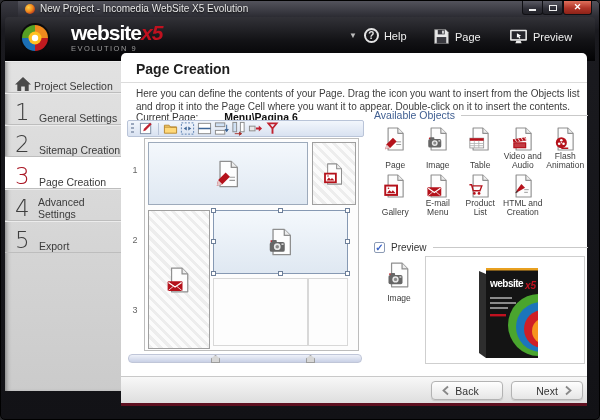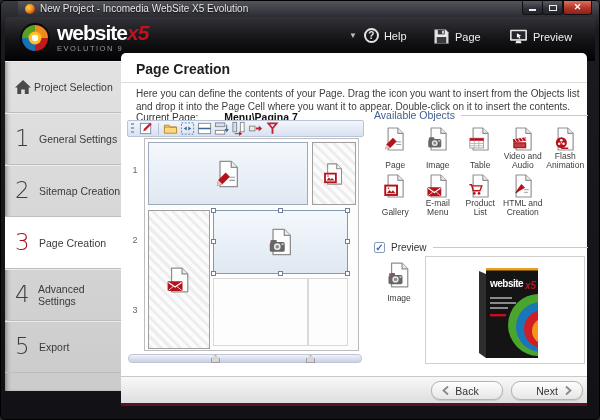--- a/index.html
+++ b/index.html
@@ -20,37 +20,37 @@
   .winbtn.max{right:36px;width:21px;}
   .winbtn.close{right:7px;width:29px;background:linear-gradient(180deg,#e0705c,#b03427 55%,#8c2218);}
   .glyph-min{width:7px;height:2px;background:#eee;margin-top:5px;}
   .glyph-max{width:8px;height:6px;border:1.5px solid #eee;}
   .glyph-close{color:#fff;font-size:9px;font-weight:bold;line-height:1;}
   
   .header{position:absolute;left:4px;top:16px;right:4px;height:44px;
     background:linear-gradient(180deg,#323238 0,#121215 55%,#020204 100%);border-radius:4px 4px 0 0;}
   .logo{position:absolute;left:12px;top:3px;display:flex;align-items:flex-start;}
   .logo-mark{width:36px;height:36px;}
-  .logo-texts{margin-left:4px;margin-top:2px;}
+  .logo-texts{margin-left:18px;margin-top:2px;}
   .logo-line1{font-size:21px;font-weight:bold;color:#fff;letter-spacing:-1px;line-height:1;}
   .logo-line1 .x5{color:#c0111f;font-style:italic;}
   .logo-sub{font-size:7.5px;color:#9a9a9a;letter-spacing:1.5px;margin-top:1px;}
   .hdr-btn{position:absolute;top:11px;display:flex;align-items:center;gap:5px;color:#f0f0f0;
     font-size:11px;cursor:pointer;}
   .hdr-help{left:344px;}
   .hdr-save{left:428px;}
   .hdr-preview{left:504px;}
   .drop-arrow{color:#bbb;font-size:8px;margin-right:2px;}
   .help-circle{width:15px;height:15px;border:2px solid #e4e4e4;border-radius:50%;color:#e4e4e4;
     font-size:10px;font-weight:bold;display:flex;align-items:center;justify-content:center;}
   
   .sidebar{position:absolute;left:4px;top:60px;width:116px;height:330px;
     background:linear-gradient(180deg,#e2e2e2,#cbcbcb);
     box-shadow:inset 4px 0 5px -3px rgba(0,0,0,.45);}
-  .side-item{position:relative;height:52px;display:flex;align-items:center;
+  .side-item{position:relative;height:32px;display:flex;align-items:flex-end;
     border-bottom:1px solid #bdbdbd;box-shadow:inset 0 1px 0 #ececec;cursor:pointer;}
   .side-item .num{width:22px;margin-left:10px;font-family:"DejaVu Sans",sans-serif;
     font-size:23px;font-weight:200;color:#3e3e3e;line-height:1;}
   .side-item .lbl{font-size:10.5px;color:#3a3a3a;margin-left:2px;}
   .side-item.active{background:#fff;box-shadow:none;}
   .side-item.active .num{color:#a91422;}
   .active-arrow{position:absolute;right:-5px;top:50%;width:9px;height:9px;background:#fff;
     transform:translateY(-50%) rotate(45deg);border-top:1px solid #c6c6c6;border-right:1px solid #c6c6c6;}
   .home-ic{margin-left:9px;width:18px;height:16px;}
   
@@ -102,21 +102,21 @@
     display:flex;align-items:center;justify-content:center;font-size:10px;color:#3a63c8;font-weight:bold;cursor:pointer;}
   .prev-label{font-size:10px;color:#333;}
   .sel-obj{position:absolute;left:3px;top:152px;width:44px;display:flex;flex-direction:column;align-items:center;}
   .sel-obj .ic{width:28px;height:28px;}
   .sel-obj .tx{font-size:8.5px;color:#3c3c3c;margin-top:4px;}
   .preview-box{position:absolute;left:51px;top:147px;width:160px;height:108px;background:#fff;
     border:1px solid #cfcfcf;display:flex;align-items:center;justify-content:center;}
   
   .footer{position:absolute;left:0;right:0;bottom:0;height:27px;
     background:linear-gradient(180deg,#f8f8f8,#dedede);border-top:1px solid #c9c9c9;}
-  .nav-btn{position:absolute;top:4px;width:72px;height:19px;border:1px solid #b3b3b3;border-radius:9px;
+  .nav-btn{position:absolute;top:4px;width:72px;height:19px;border:1px solid #b3b3b3;border-radius:4px;
     background:linear-gradient(180deg,#fefefe,#e6e6e6);display:flex;align-items:center;
     justify-content:center;font-size:10.5px;color:#333;cursor:pointer;box-shadow:0 1px 1px rgba(0,0,0,.12);}
   .nav-btn .chev{display:flex;align-items:center;}
   .btn-back{right:84px;}
   .btn-next{right:4px;}
   .btn-back .chev{position:absolute;left:9px;}
   .btn-next .chev{position:absolute;right:9px;}
 </style>
 </head>
 <body>
@@ -206,21 +206,21 @@
       <span class="num">5</span>
       <span class="lbl">Export</span>
     </div>
   </div>
 
   <div class="content">
     <div class="page-title">Page Creation</div>
     <div class="title-divider"></div>
     <div class="description">Here you can define the contents of your Page. Drag the icon you want to insert from the Objects list and drop it into the Page Cell where you want it to appear. Double-click on it to insert the contents.</div>
     <div class="curpage">
-      <span>Current Page:</span><b>Menu\Pagina 7</b>
+      <span>Current Page:</span><b>Menu\Pagina 6</b>
     </div>
 
     <div class="toolbar">
       <div class="grip"></div>
       <div class="tb-btn">
         <svg width="15" height="15" viewBox="0 0 16 16">
           <rect x="1.5" y="2.5" width="11" height="11" fill="#fff" stroke="#7d8ca3"></rect>
           <path d="M13.5 3.5l-6.5 6.5-2.5.8.8-2.5 6.5-6.5z" fill="#c02230"></path>
         </svg>
       </div>

